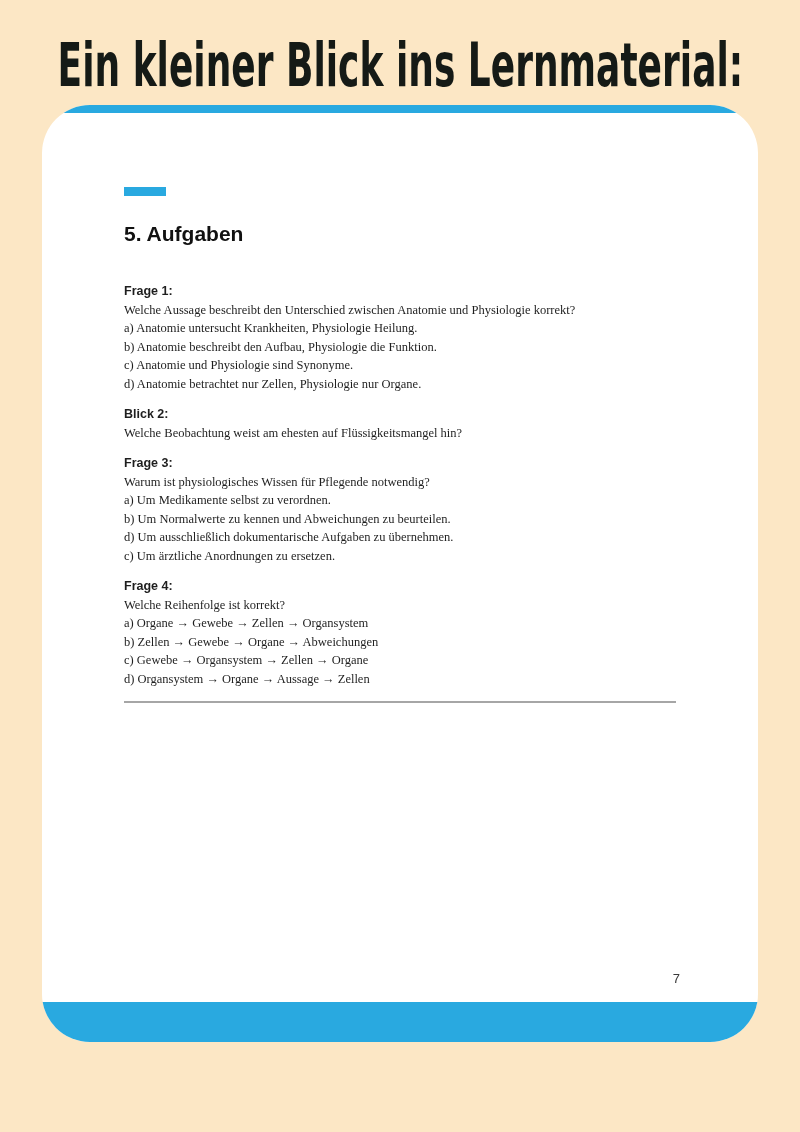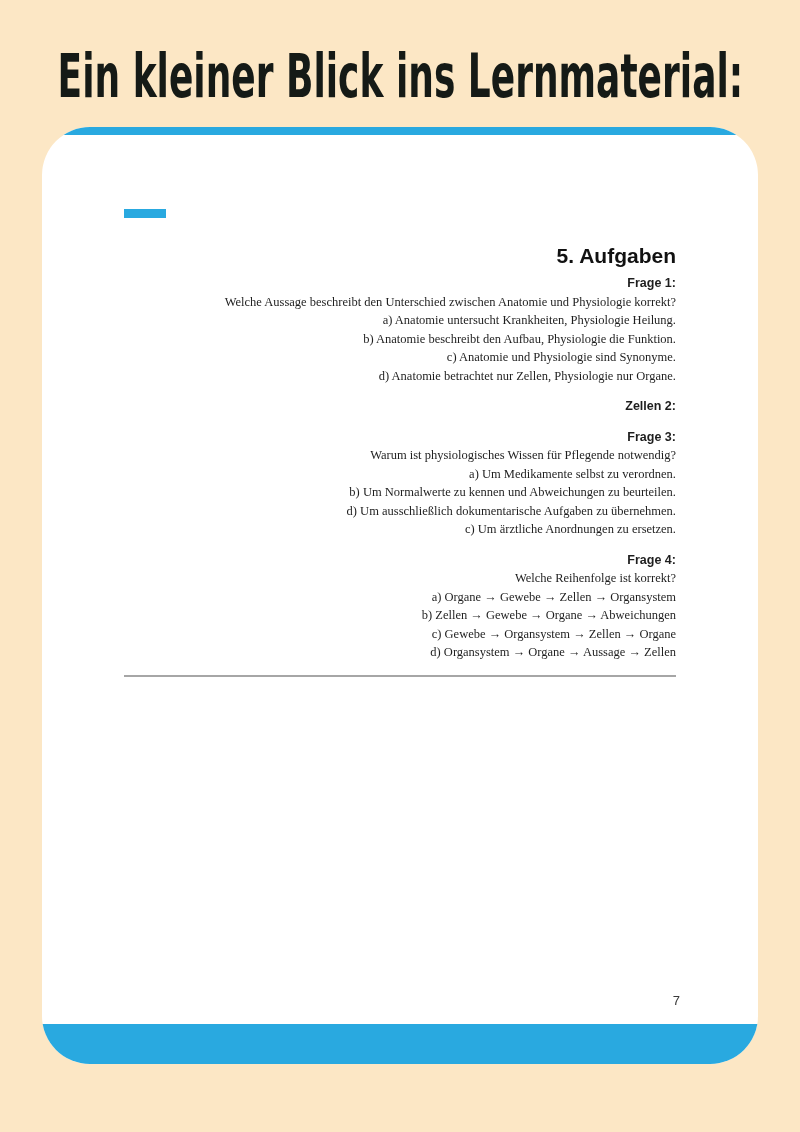--- a/index.html
+++ b/index.html
@@ -3,21 +3,21 @@
 <meta charset="utf-8">
 <style>
   * { margin: 0; padding: 0; box-sizing: border-box; }
   html, body {
     width: 800px; height: 1132px;
     background: #FCE7C5;
     font-family: "Liberation Sans", sans-serif;
     overflow: hidden;
   }
   .title-wrap {
-    height: 127px;
+    height: 105px;
     display: flex; align-items: center; justify-content: center;
     padding-top: 24px;
   }
   .page-title {
     font-family: "DejaVu Sans", sans-serif;
     font-weight: 800;
     font-size: 60px;
     color: #151A16;
     white-space: nowrap;
     transform: scaleX(0.60);
@@ -48,23 +48,22 @@
   .heading-accent-bar {
     margin-top: 74px;
     width: 42px; height: 9px;
     background: #29A9E0;
   }
   .doc-heading {
     margin-top: 26px;
     font-size: 21px;
     font-weight: bold;
     color: #111;
-    text-align: right;
   }
-  .questions { margin-top: 6px; text-align: right; }
+  .questions { margin-top: 36px; }
   .qblock { margin-bottom: 12px; }
   .qblock .qlabel {
     font-weight: bold;
     font-size: 12.5px;
     line-height: 18.5px;
   }
   .qblock .qtext,
   .qblock .opt {
     font-size: 12.5px;
     line-height: 18.5px;
@@ -106,21 +105,22 @@
     <div class="qtext">Welche Aussage beschreibt den Unterschied zwischen Anatomie und Physiologie korrekt?</div>
     <div class="opts">
             <div class="opt">a) Anatomie untersucht Krankheiten, Physiologie Heilung.</div>
             <div class="opt">b) Anatomie beschreibt den Aufbau, Physiologie die Funktion.</div>
             <div class="opt">c) Anatomie und Physiologie sind Synonyme.</div>
             <div class="opt">d) Anatomie betrachtet nur Zellen, Physiologie nur Organe.</div>
           </div>
   </div>
 
   <div class="qblock">
-    <div class="qlabel">Zellen 2:</div>
+    <div class="qlabel">Blick 2:</div>
+    <div class="qtext">Welche Beobachtung weist am ehesten auf Flüssigkeitsmangel hin?</div>
   </div>
 
   <div class="qblock">
     <div class="qlabel">Frage 3:</div>
     <div class="qtext">Warum ist physiologisches Wissen für Pflegende notwendig?</div>
     <div class="opts">
             <div class="opt">a) Um Medikamente selbst zu verordnen.</div>
             <div class="opt">b) Um Normalwerte zu kennen und Abweichungen zu beurteilen.</div>
             <div class="opt">d) Um ausschließlich dokumentarische Aufgaben zu übernehmen.</div>
             <div class="opt">c) Um ärztliche Anordnungen zu ersetzen.</div>

